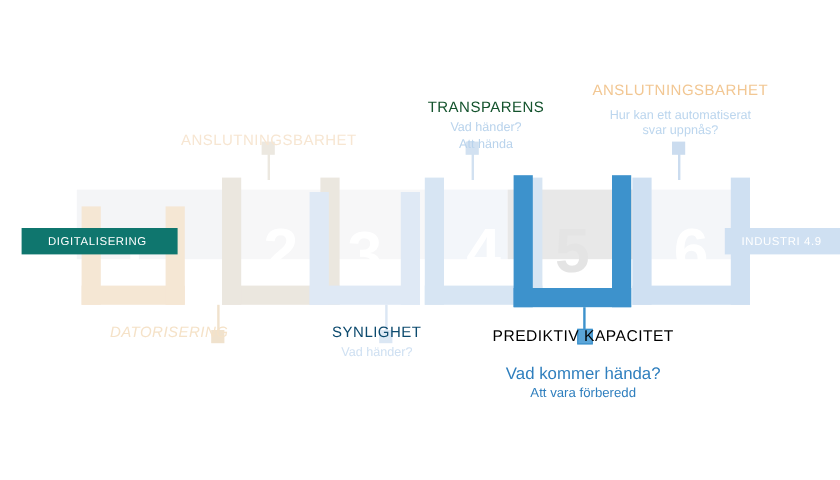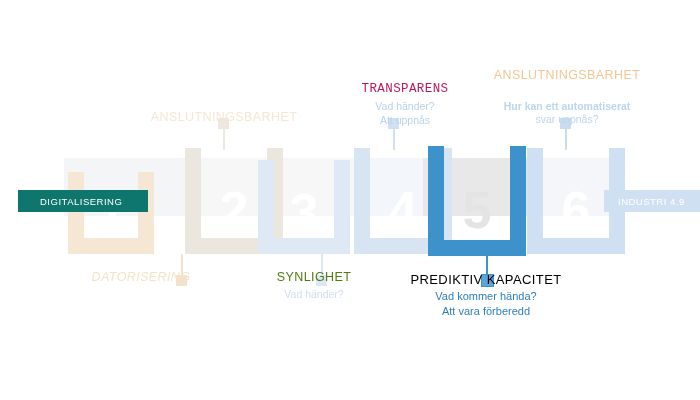--- a/index.html
+++ b/index.html
@@ -108,35 +108,35 @@
 
   <div class="lbl" style="left:41px;top:270px;width:200px;font-style:italic;">
     <div class="t1" style="color:#f5e2c8;">DATORISERING</div>
   </div>
 
   <div class="lbl" style="left:124px;top:110px;width:200px;">
     <div class="t1" style="color:#f7e6d2;">ANSLUTNINGSBARHET</div>
   </div>
 
   <div class="lbl" style="left:214px;top:270px;width:200px;">
-    <div class="t1" style="color:#4d7c0f;">SYNLIGHET</div>
+    <div class="t1" style="color:#0c4a6e;">SYNLIGHET</div>
     <div class="t2" style="color:#cfe0f2;margin-top:3px;">Vad händer?</div>
   </div>
 
   <div class="lbl" style="left:305px;top:82px;width:200px;">
-    <div class="t1" style="color:#be185d;font-family:Liberation Mono, monospace;">TRANSPARENS</div>
+    <div class="t1" style="color:#14532d;">TRANSPARENS</div>
     <div class="t2" style="color:#b9d3ec;margin-top:3px;">Vad händer?</div>
-    <div class="t2" style="color:#b9d3ec;margin-top:2px;">Att uppnås</div>
+    <div class="t2" style="color:#b9d3ec;margin-top:2px;">Att hända</div>
   </div>
 
   <div class="lbl" style="left:382px;top:272px;width:208px;">
     <div class="t1" style="color:#000000;font-size:13px;">PREDIKTIV KAPACITET</div>
-    <div class="t2" style="color:#2f7fbe;margin-top:3px;font-size:11px;">Vad kommer hända?</div>
+    <div class="t2" style="color:#2f7fbe;margin-top:16px;font-size:14px;">Vad kommer hända?</div>
     <div class="t2" style="color:#2f7fbe;margin-top:2px;font-size:11px;">Att vara förberedd</div>
   </div>
 
   <div class="lbl" style="left:462px;top:68px;width:210px;">
     <div class="t1" style="color:#f2c793;">ANSLUTNINGSBARHET</div>
-    <div class="t2" style="color:#bcd6ee;margin-top:17px;font-weight:bold;">Hur kan ett automatiserat</div>
+    <div class="t2" style="color:#bcd6ee;margin-top:7px;">Hur kan ett automatiserat</div>
     <div class="t2" style="color:#bcd6ee;margin-top:1px;text-align:center;">svar uppnås?</div>
   </div>
 
 </div>
 
 </body></html>

